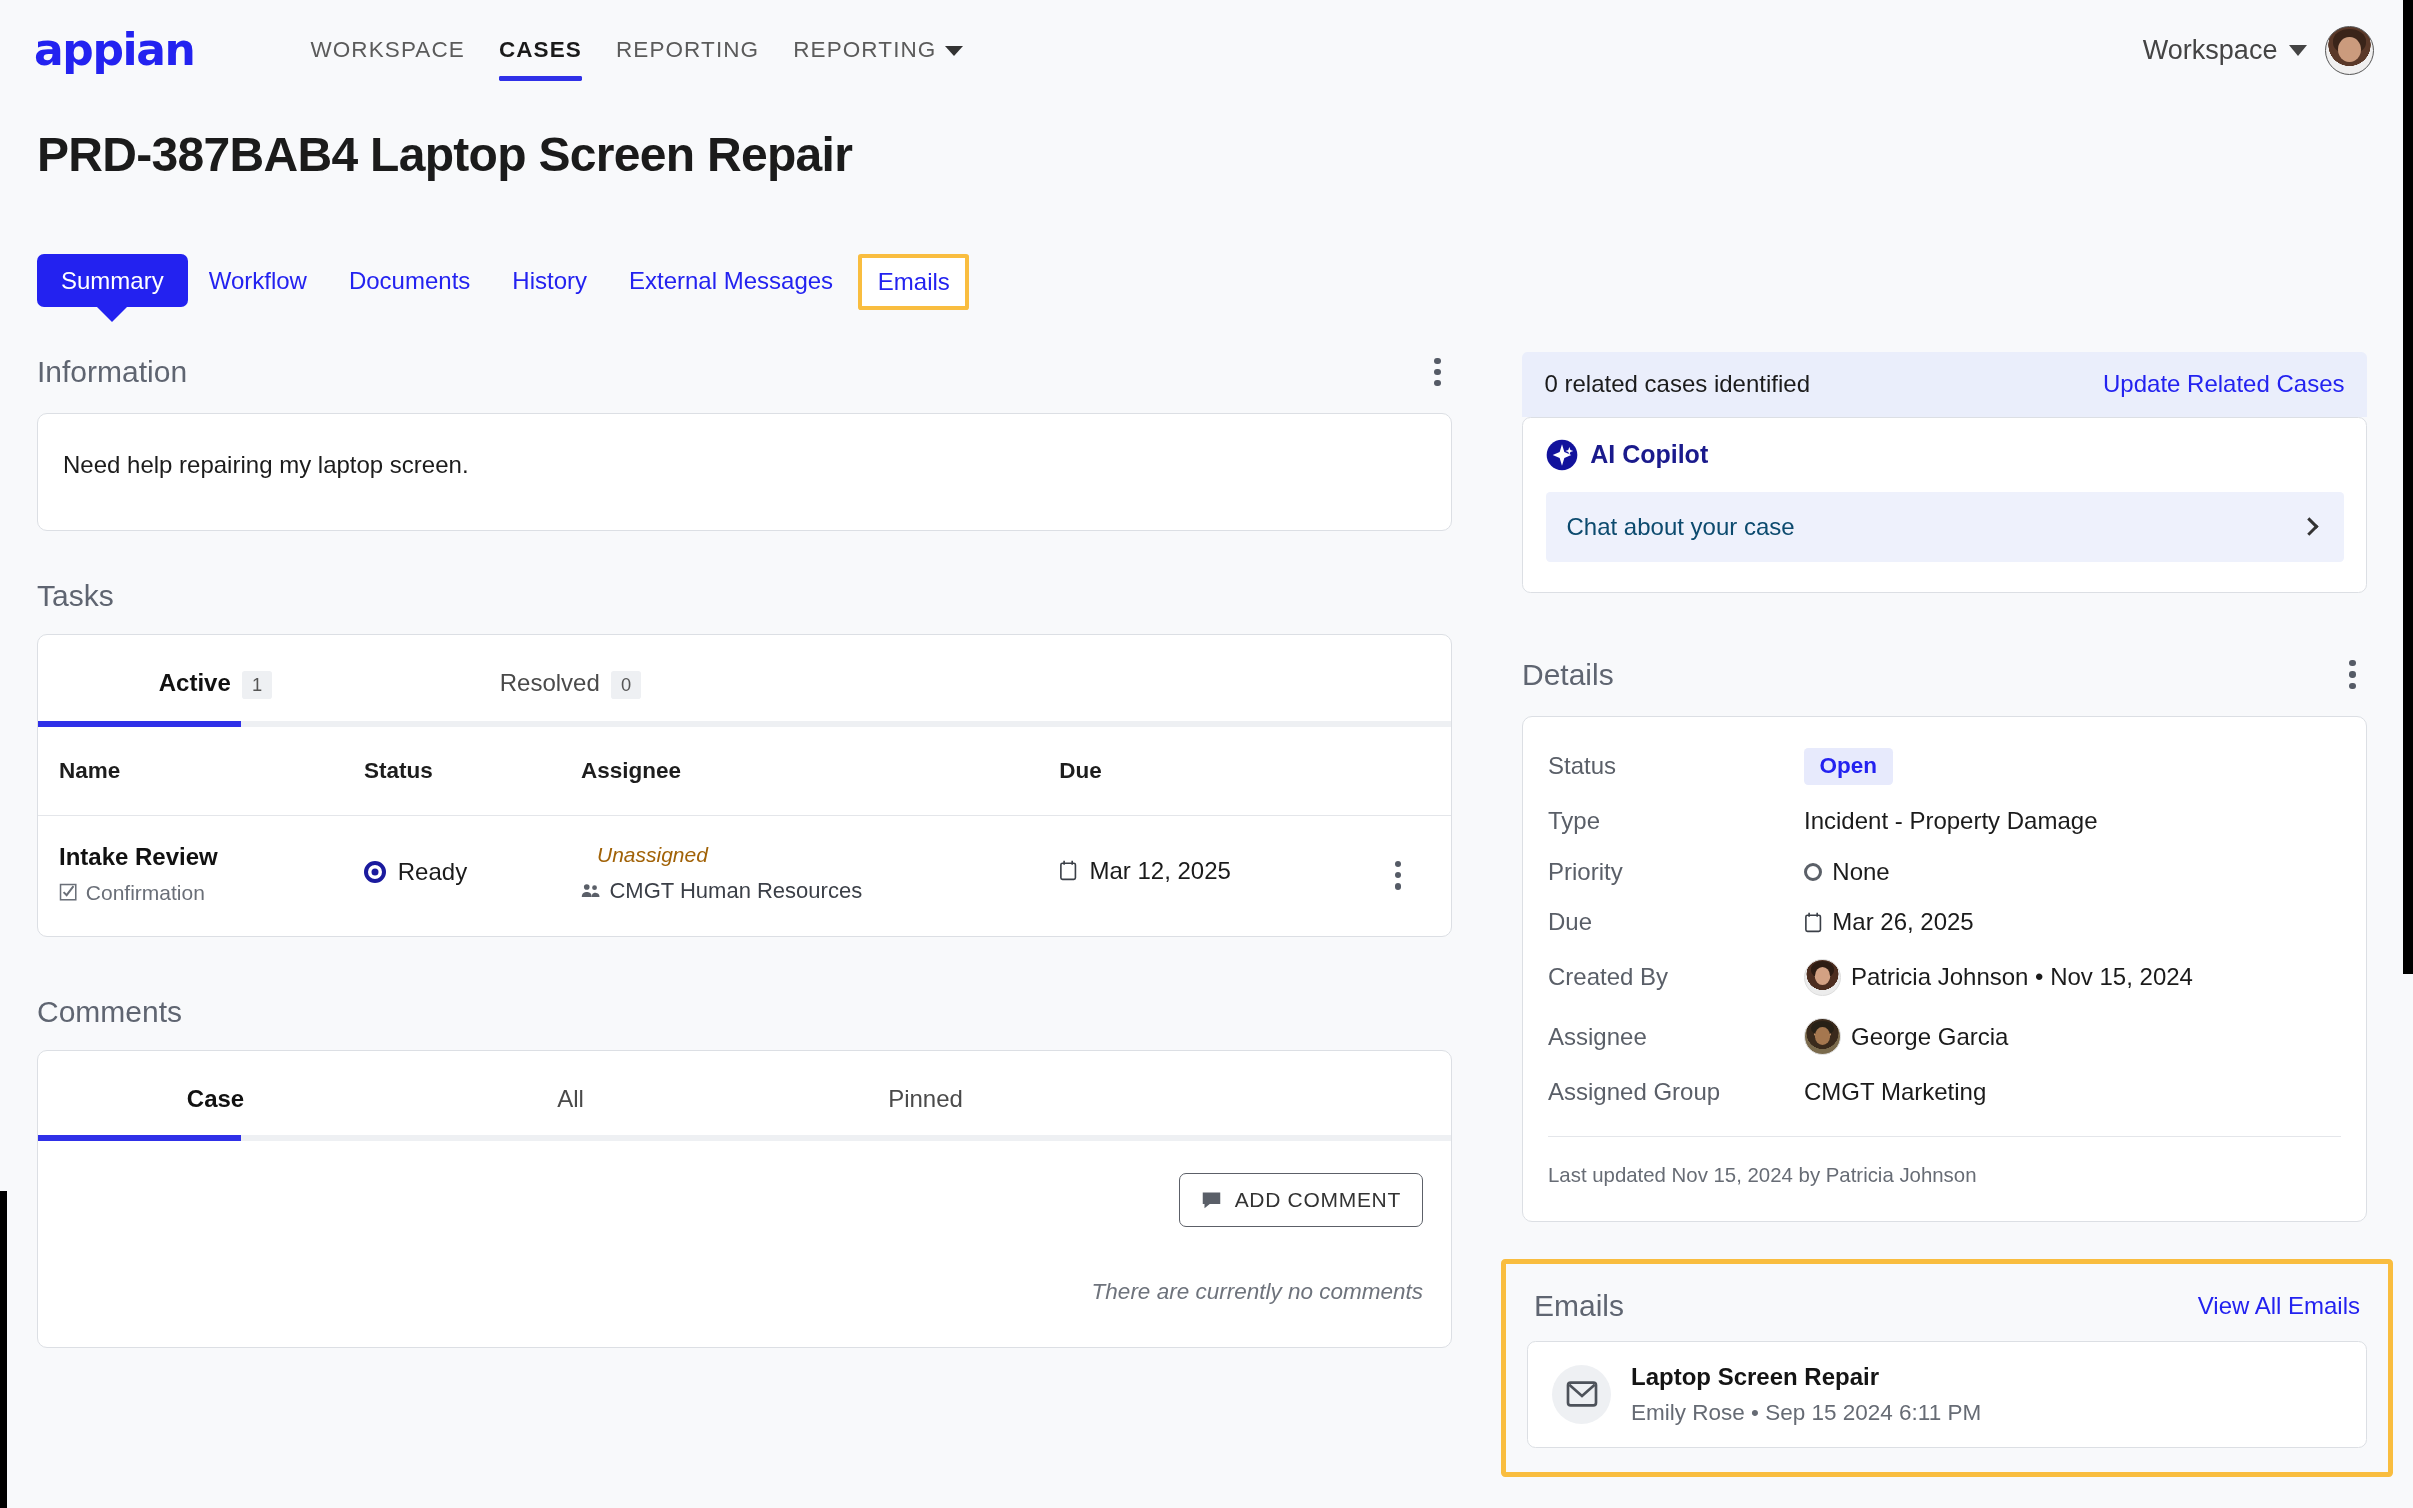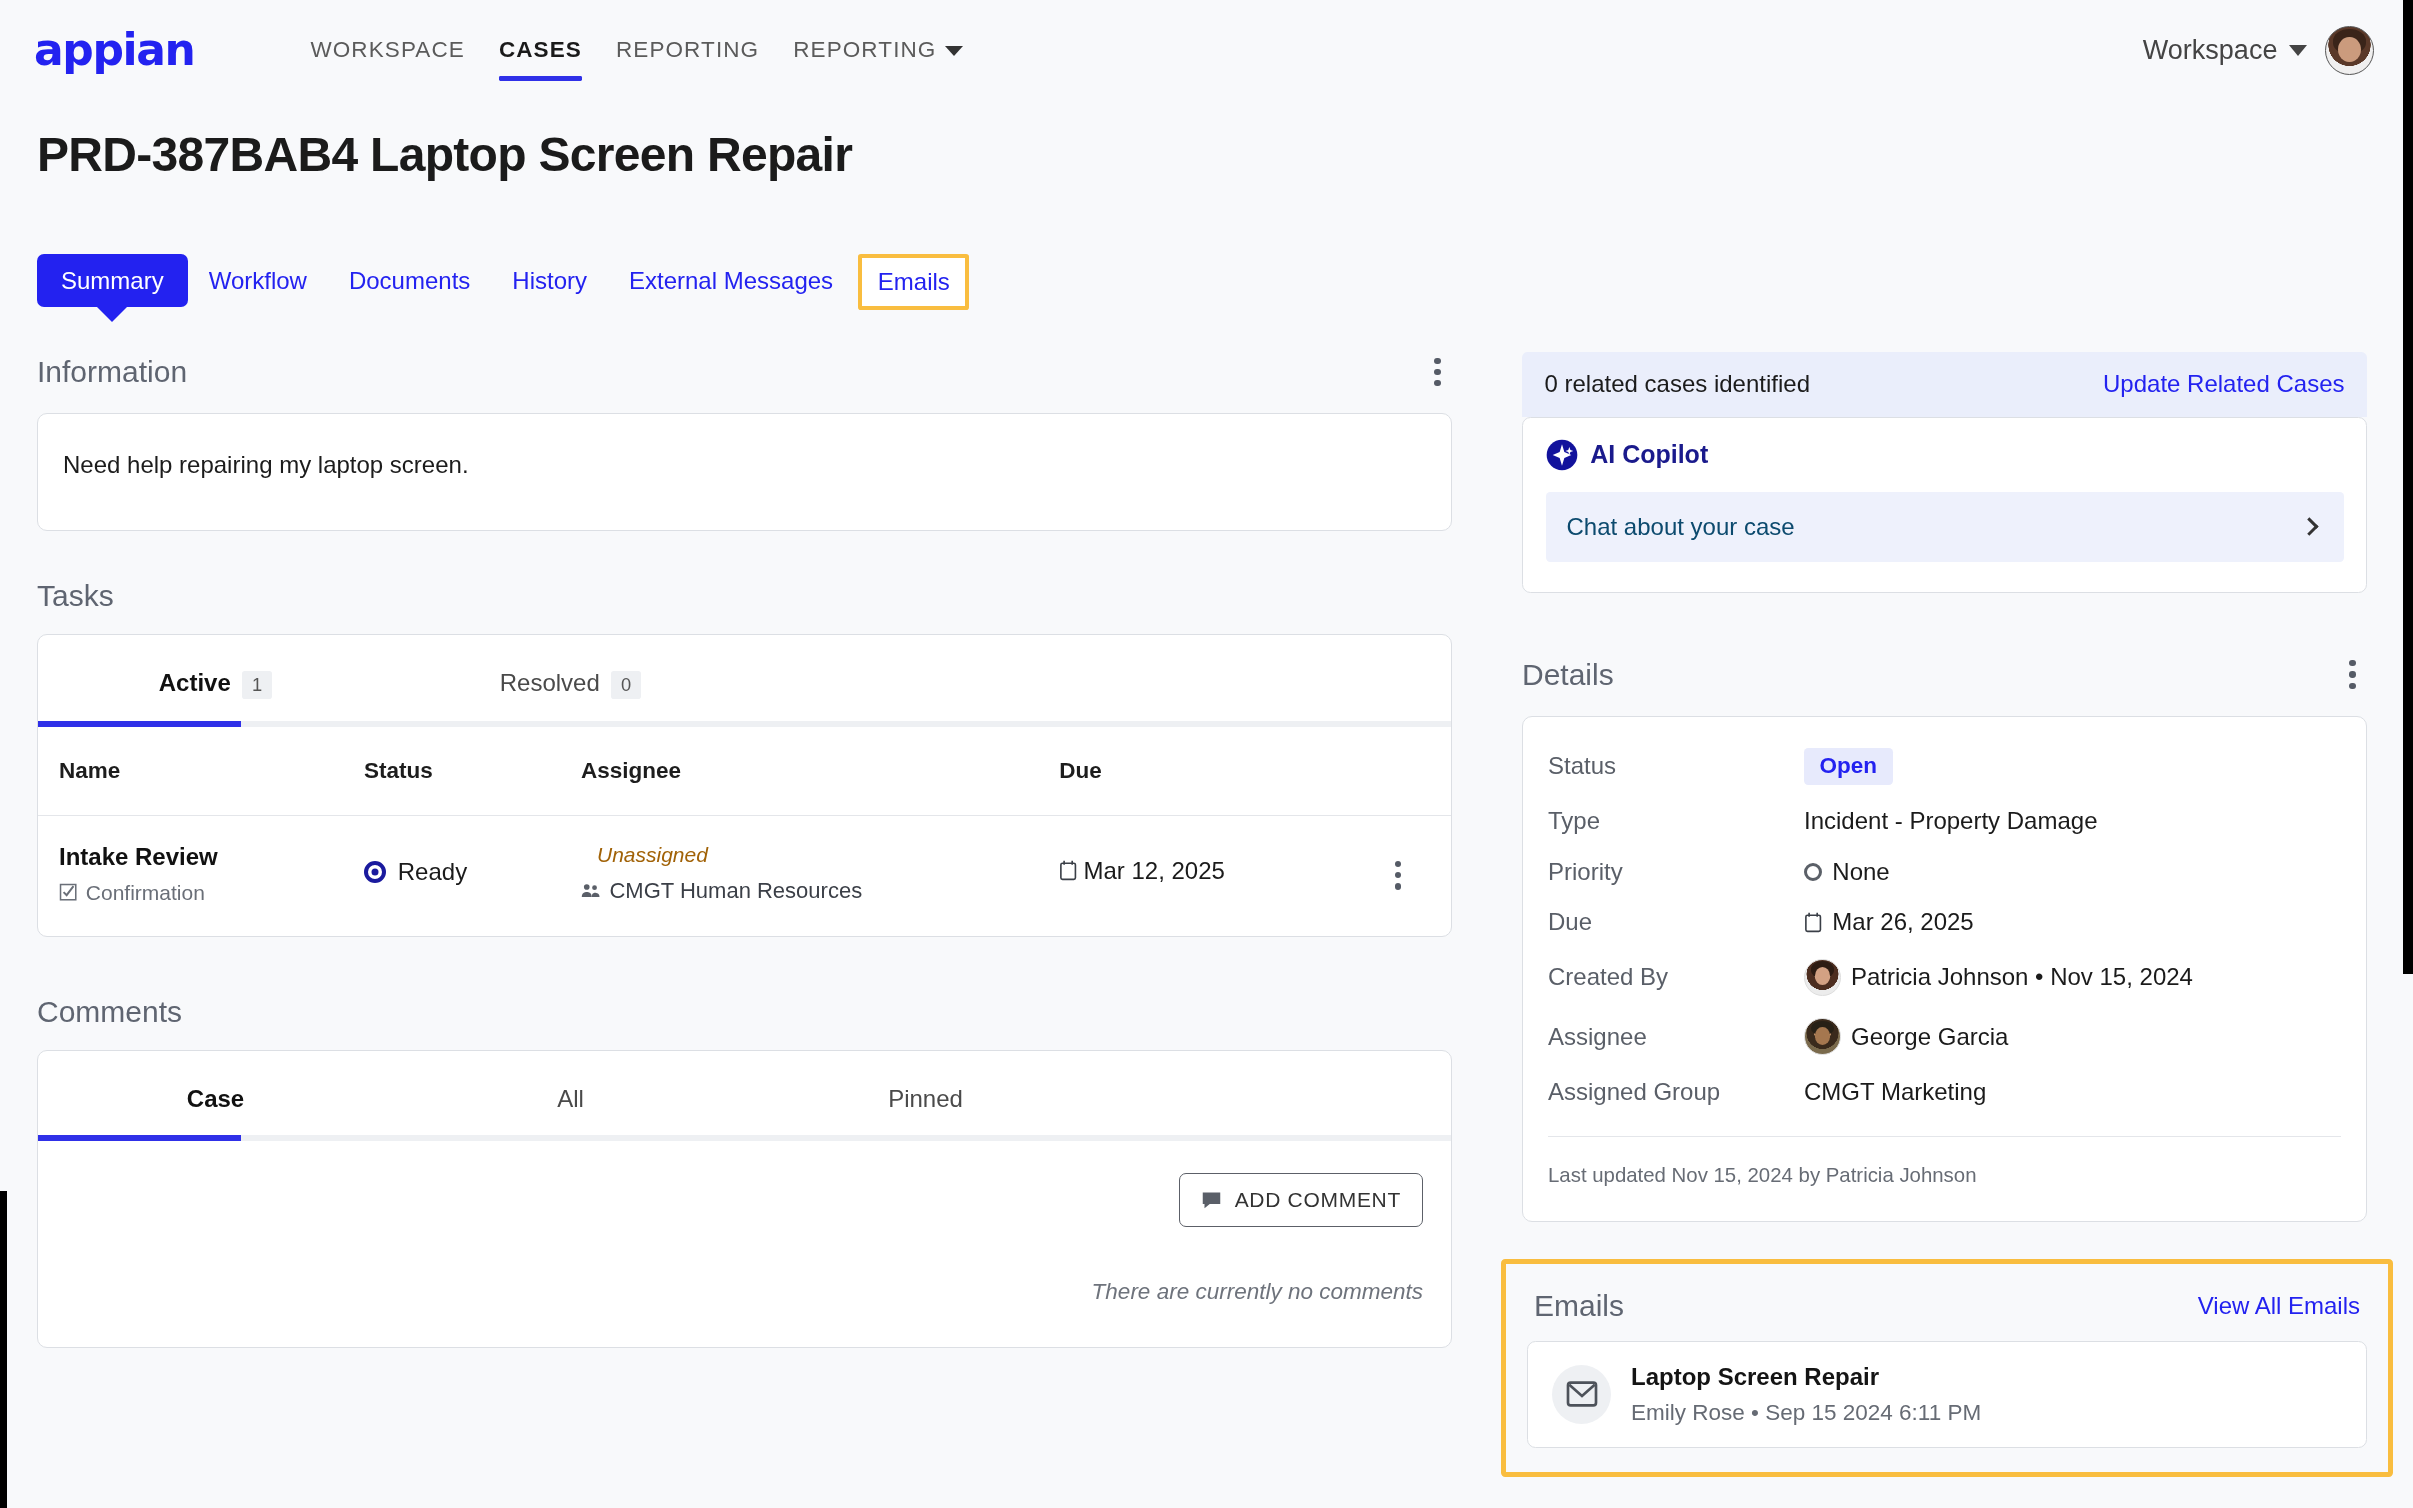--- a/index.html
+++ b/index.html
@@ -151,21 +151,21 @@
   .ready-icon {
     width: 22.5px; height: 22.5px; border-radius: 50%;
     border: 4.2px solid #1a1a9e; position: relative; flex: none;
   }
   .ready-icon::after {
     content:""; position:absolute; left:50%; top:50%; transform:translate(-50%,-50%);
     width:7px; height:7px; border-radius:50%; background:#1a1a9e;
   }
   .unassigned { font-size: 21px; color: #a16207; font-style: italic; margin-left: 16px; }
   .group-line { font-size: 22px; color: #3b3f47; margin-top: 11.3px; display: flex; align-items: center; gap: 8.5px; }
-  .due-cell { font-size: 24px; color: #1b1b1b; display: flex; align-items: center; gap: 6px; padding-top: 14px; }
+  .due-cell { font-size: 24px; color: #1b1b1b; display: flex; align-items: center; gap: 12px; padding-top: 14px; }
 
   
   .comments-body { padding: 32px 28px 42px 28px; text-align: right; }
   .add-comment-btn {
     display: inline-flex; align-items: center; gap: 12.7px;
     border: 1.4px solid #5c6068; border-radius: 7px; background: #fff;
     padding: 14px 21px; font-size: 21px; color: #333; letter-spacing: 0.7px; cursor: pointer;
   }
   .no-comments { font-size: 22.5px; color: #6e737c; font-style: italic; margin-top: 52px; }
 

